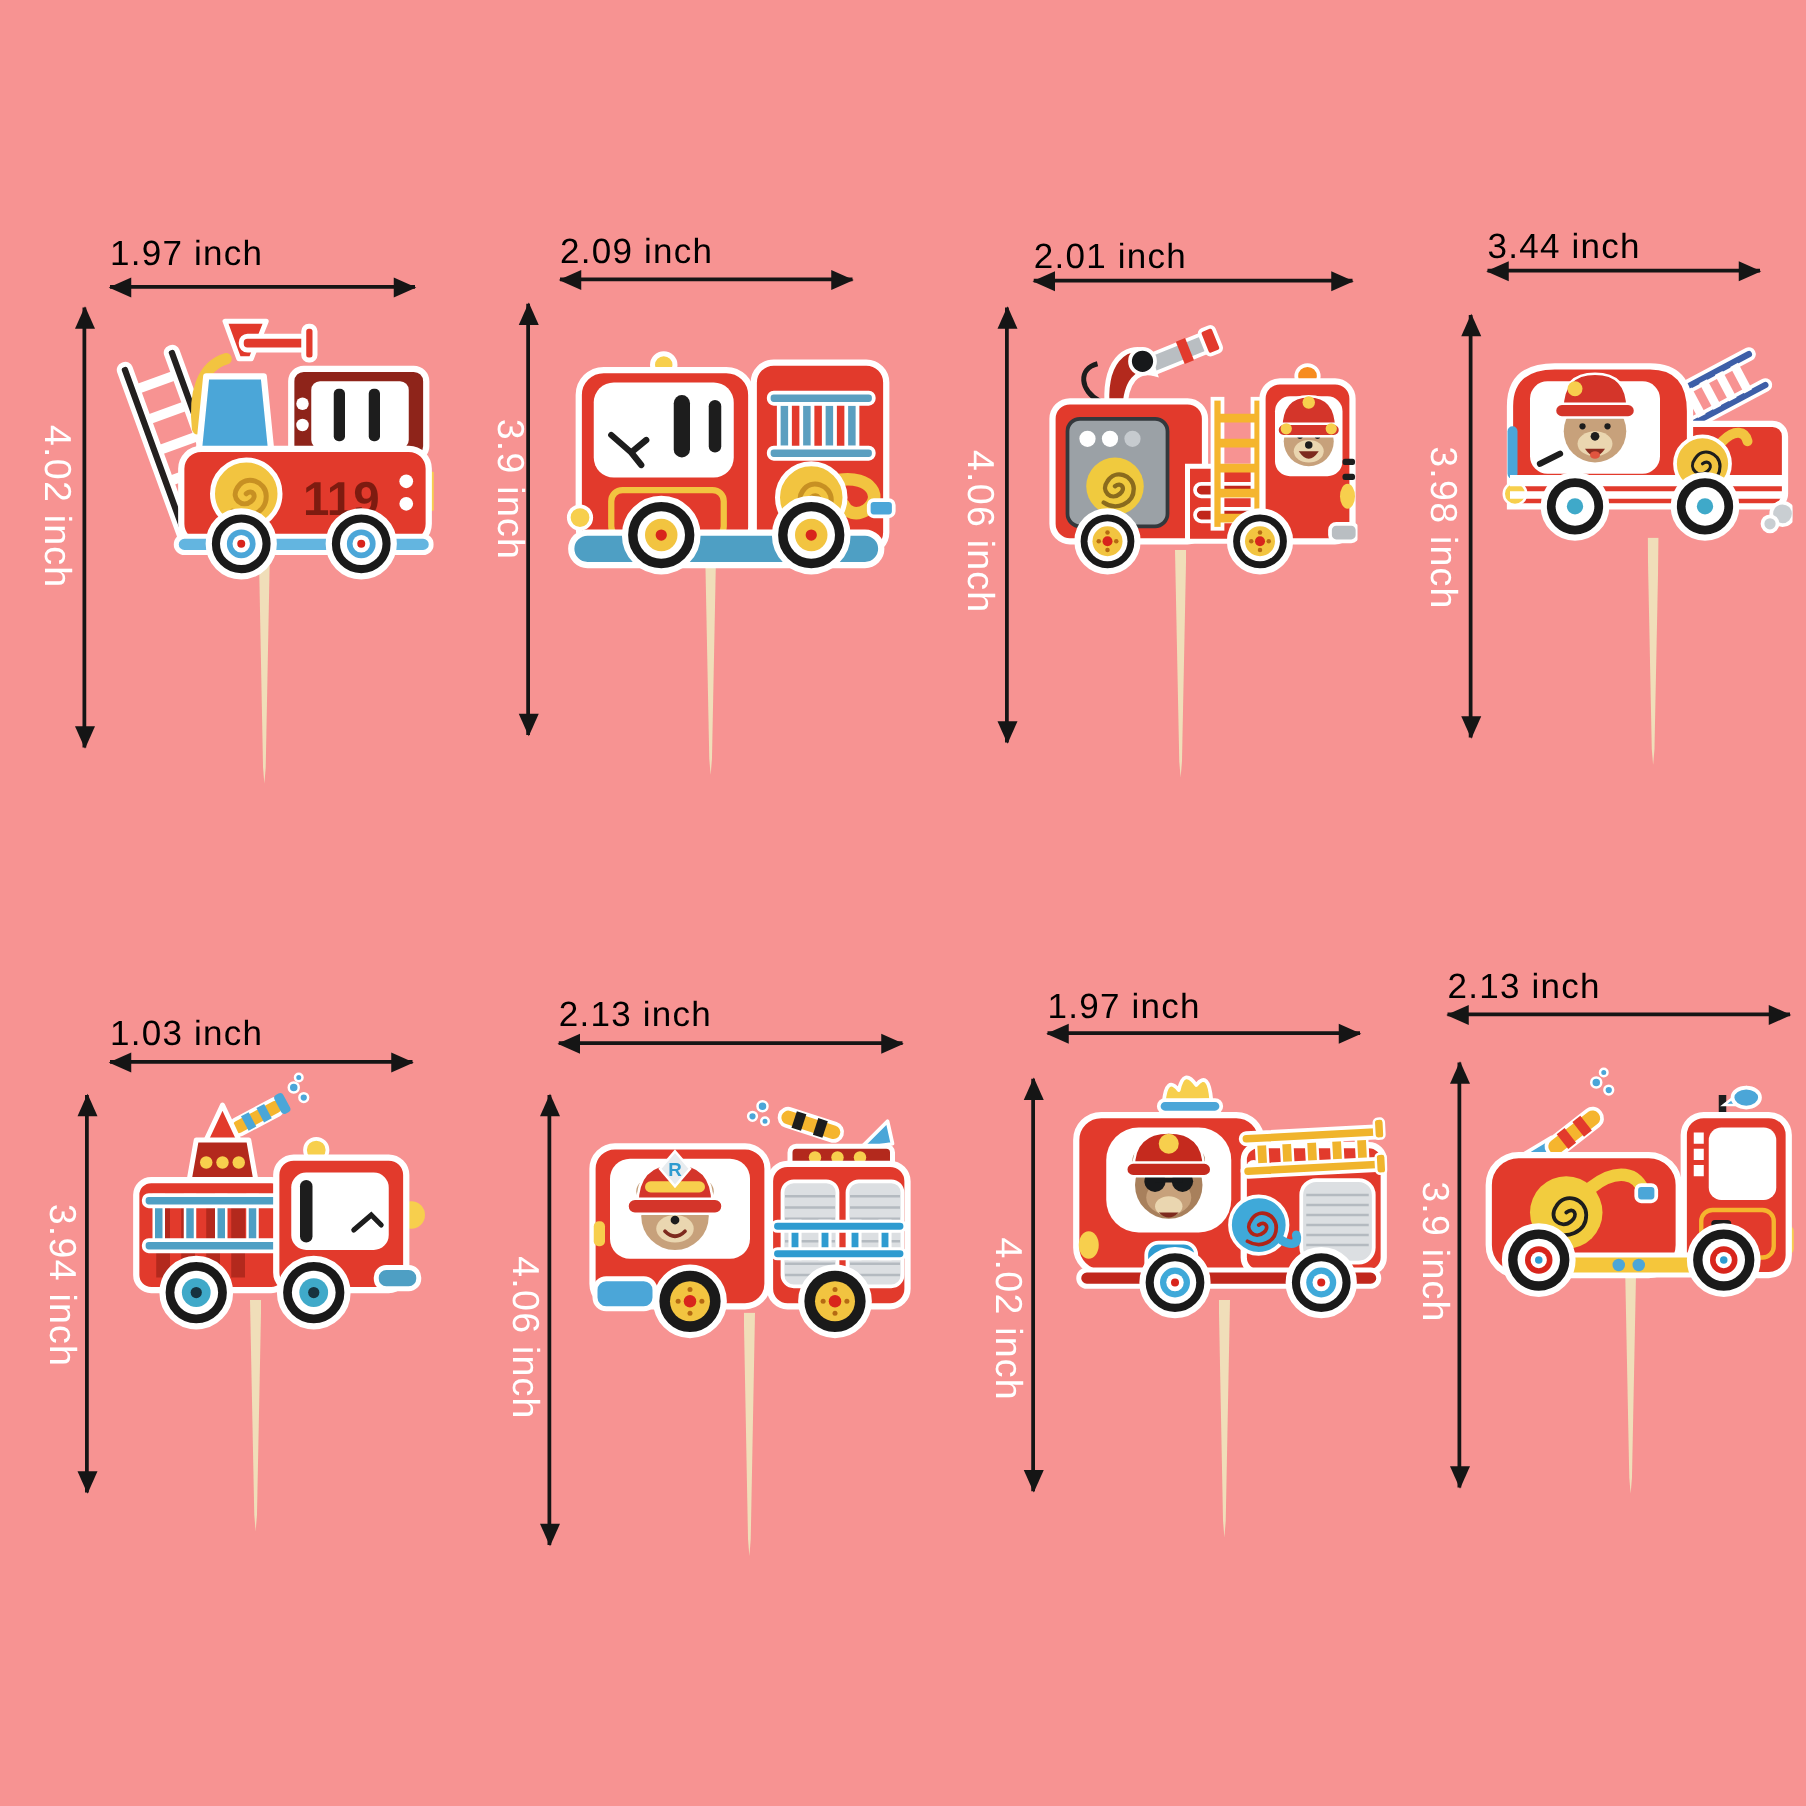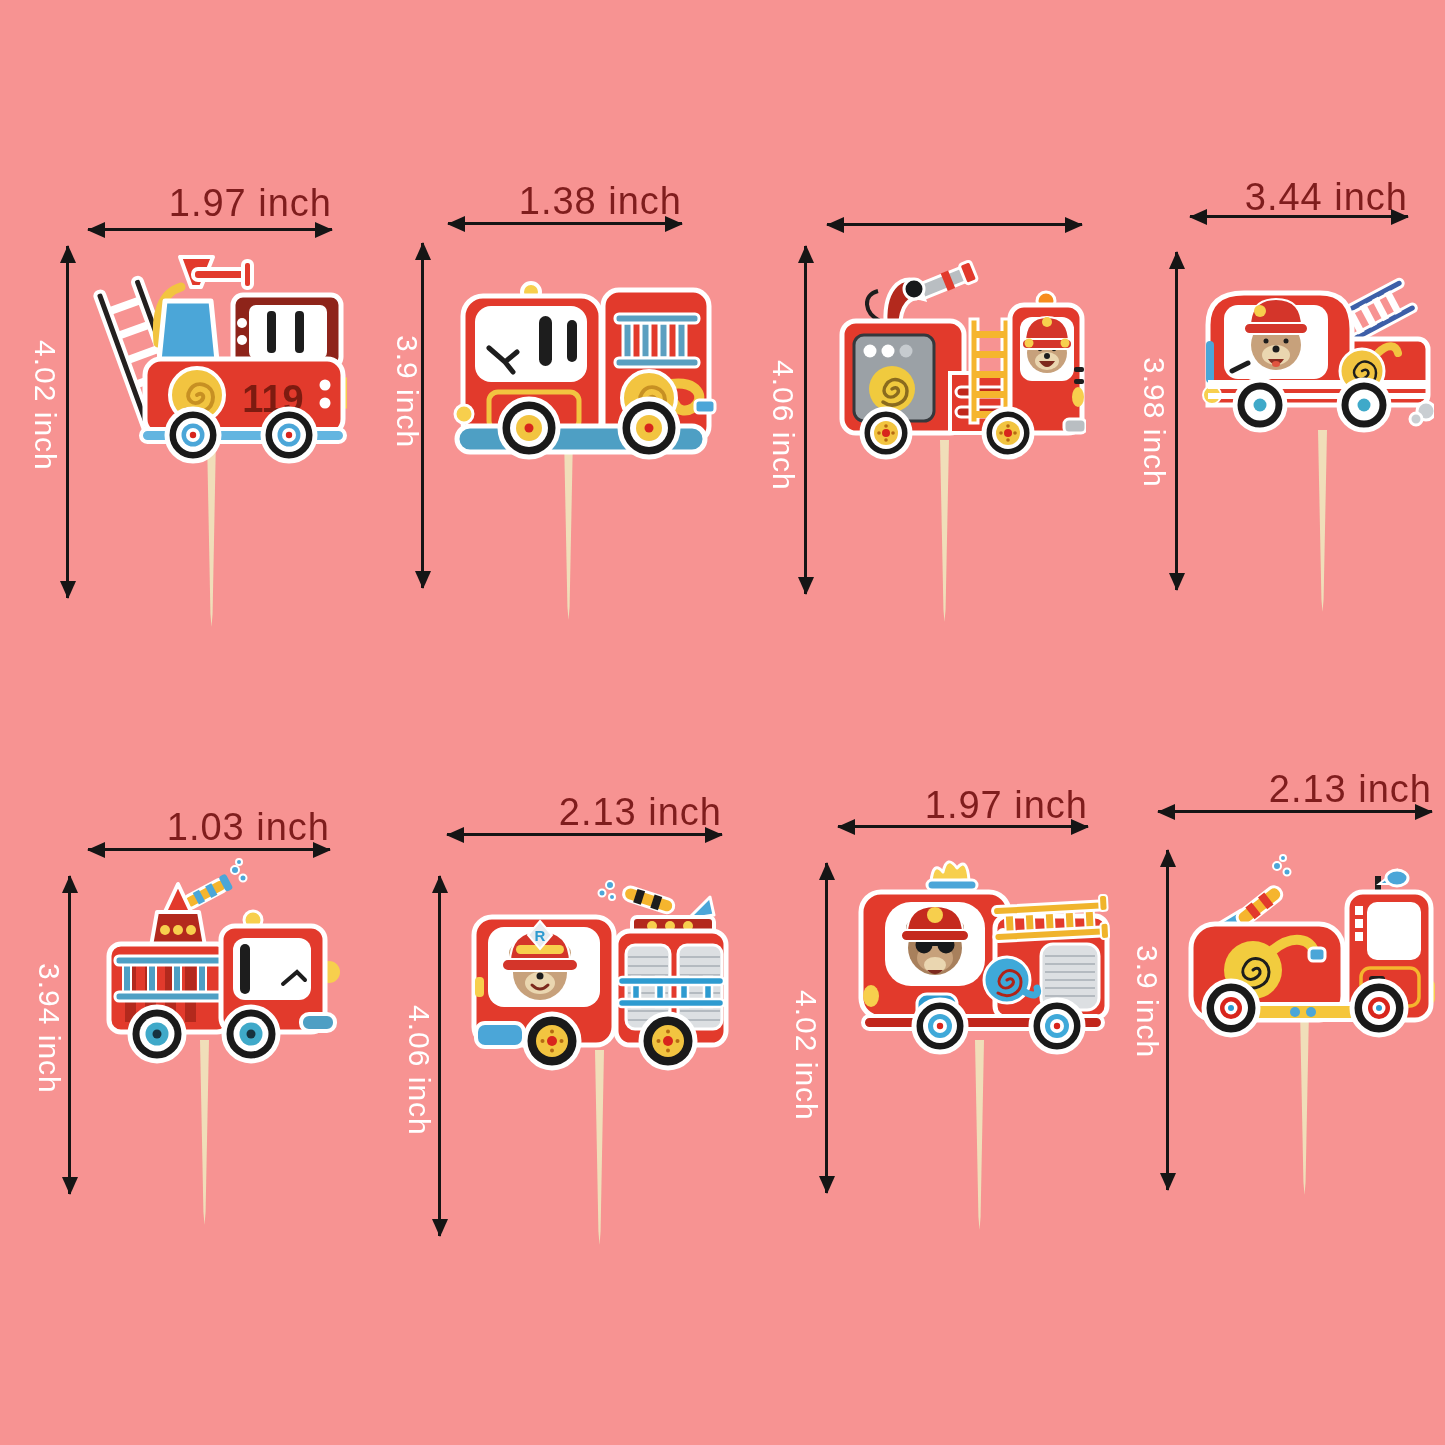--- a/index.html
+++ b/index.html
@@ -1,19 +1,19 @@
 <!DOCTYPE html>
 <html><head>
 <meta charset="utf-8">
 <style>
   html,body{margin:0;padding:0;}
   #canvas{position:relative;width:1445px;height:1445px;background:#F79392;overflow:hidden;
           font-family:"Liberation Sans",sans-serif;}
   .topper{position:absolute;}
-  .wlabel{position:absolute;color:#7f1d1d;font-size:38px;line-height:34px;text-align:right;letter-spacing:1px;}
+  .wlabel{position:absolute;color:#000000;font-size:28px;line-height:34px;text-align:left;letter-spacing:1px;}
   .hlabel{position:absolute;color:#fff;font-size:30px;letter-spacing:1px;writing-mode:vertical-rl;text-orientation:mixed;white-space:nowrap;}
   .harrow{position:absolute;height:3px;background:#151515;}
   .harrow::before{content:"";position:absolute;left:-1px;top:50%;transform:translateY(-50%);
     width:0;height:0;border-top:8px solid transparent;border-bottom:8px solid transparent;border-right:18px solid #151515;}
   .harrow::after{content:"";position:absolute;right:-1px;top:50%;transform:translateY(-50%);
     width:0;height:0;border-top:8px solid transparent;border-bottom:8px solid transparent;border-left:18px solid #151515;}
   .varrow{position:absolute;width:3px;background:#151515;}
   .varrow::before{content:"";position:absolute;top:-1px;left:50%;transform:translateX(-50%);
     width:0;height:0;border-left:8px solid transparent;border-right:8px solid transparent;border-bottom:18px solid #151515;}
   .varrow::after{content:"";position:absolute;bottom:-1px;left:50%;transform:translateX(-50%);
@@ -83,21 +83,21 @@
           <circle cx="204" cy="192" r="26" fill="#1A1A1A" stroke="#fff" stroke-width="5"></circle>
           <circle cx="204" cy="192" r="17" fill="#fff"></circle>
           <circle cx="204" cy="192" r="11.5" fill="#4BA6D8"></circle>
           <circle cx="204" cy="192" r="7" fill="#fff"></circle>
           <circle cx="204" cy="192" r="3.2" fill="#D8251C"></circle>
         </g>
     </svg>
   </div>
 
   <div class="topper" style="left:390px;top:170px;width:335px;height:460px;">
-    <div class="wlabel" style="left:58px;top:14px;width:234px;">1.38 inch</div>
+    <div class="wlabel" style="left:58px;top:14px;width:234px;">2.09 inch</div>
     <div class="harrow" style="left:58px;top:52px;width:234px;"></div>
     <div class="varrow" style="left:31px;top:73px;height:345px;"></div>
     <div class="hlabel" style="left:0px;top:165px;">3.9 inch</div>
     <div class="pick" style="left:174px;top:265px;height:185px;"></div>
     <svg class="truck" style="left:55px;top:92px;" width="272" height="200" viewBox="0 0 272 200">
       <circle cx="86" cy="30" r="9" fill="#F7CF4D" stroke="#fff" stroke-width="4"></circle>
       <g>
         <rect x="18" y="34" width="138" height="146" rx="20" fill="#E23A2C" stroke="#fff" stroke-width="5"></rect>
         <rect x="30" y="44" width="112" height="76" rx="16" fill="#fff"></rect>
         <rect x="94" y="54" width="13" height="50" rx="6.5" fill="#1d1d1d"></rect>
@@ -133,20 +133,21 @@
       <g>
           <circle cx="204" cy="166" r="29" fill="#1A1A1A" stroke="#fff" stroke-width="5"></circle>
           <circle cx="204" cy="166" r="19" fill="#fff"></circle>
           <circle cx="204" cy="166" r="13" fill="#F2C440"></circle>
           <circle cx="204" cy="166" r="4.5" fill="#D8251C"></circle>
         </g>
     </svg>
   </div>
 
   <div class="topper" style="left:750px;top:170px;width:350px;height:460px;">
+    <div class="wlabel" style="left:77px;top:18px;width:255px;">2.01 inch</div>
     <div class="harrow" style="left:77px;top:53px;width:255px;"></div>
     <div class="varrow" style="left:54px;top:76px;height:348px;"></div>
     <div class="hlabel" style="left:16px;top:190px;">4.06 inch</div>
     <div class="pick" style="left:190px;top:270px;height:182px;"></div>
     <svg class="truck" style="left:78px;top:85px;" width="258" height="207" viewBox="0 0 258 207">
       <path d="M52,66 C36,58 34,40 50,36" stroke="#1d1d1d" stroke-width="4" fill="none"></path>
       <g>
         <g transform="rotate(-22 96 36)">
           <rect x="90" y="28" width="52" height="15" rx="3" fill="#B9BEC2" stroke="#fff" stroke-width="3"></rect>
           <rect x="118" y="26" width="8" height="19" fill="#E23A2C"></rect>

